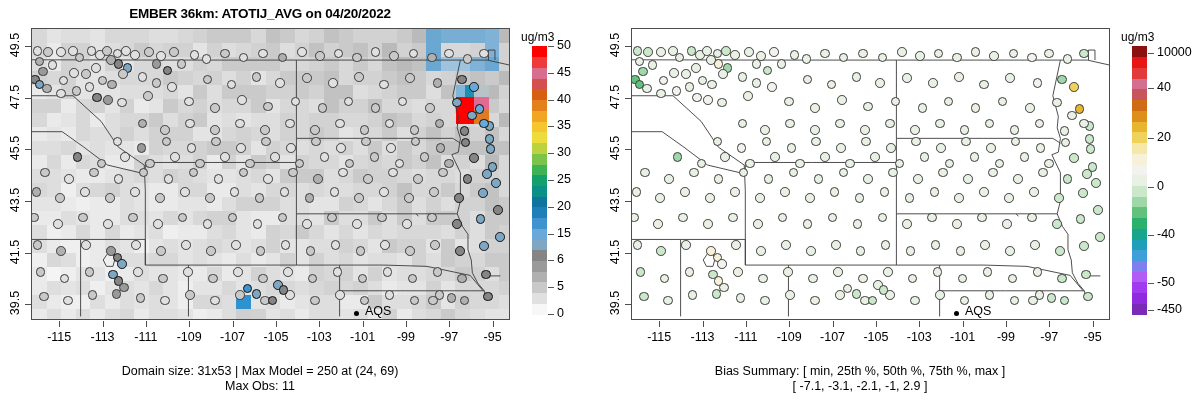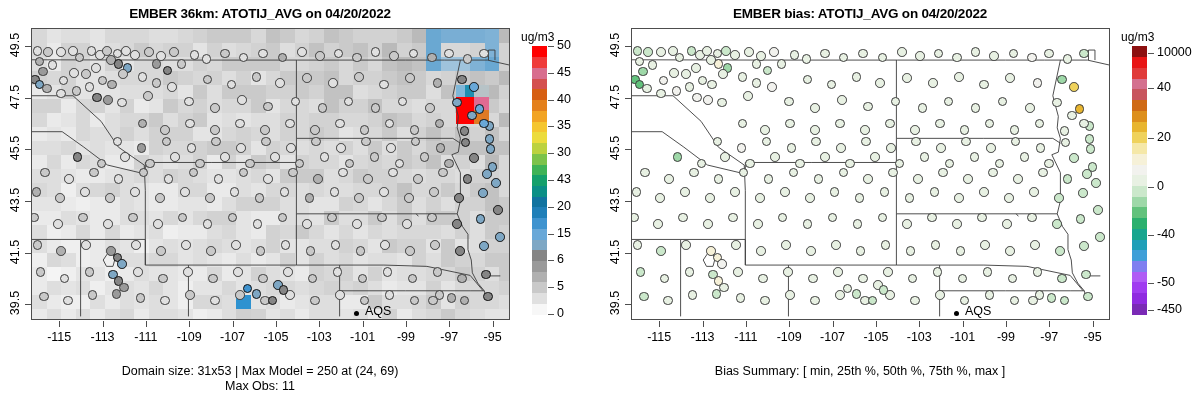--- a/index.html
+++ b/index.html
@@ -1126,39 +1126,38 @@
         <div class="cblab" style="left: 557px; top: 306px;">0</div>
         <div class="cbtick" style="left: 548px; top: 287.2px;"></div>
         <div class="cblab" style="left: 557px; top: 279.2px;">5</div>
         <div class="cbtick" style="left: 548px; top: 260.4px;"></div>
         <div class="cblab" style="left: 557px; top: 252.4px;">6</div>
         <div class="cbtick" style="left: 548px; top: 233.6px;"></div>
         <div class="cblab" style="left: 557px; top: 225.6px;">15</div>
         <div class="cbtick" style="left: 548px; top: 206.8px;"></div>
         <div class="cblab" style="left: 557px; top: 198.8px;">20</div>
         <div class="cbtick" style="left: 548px; top: 180px;"></div>
-        <div class="cblab" style="left: 557px; top: 172px;">43</div>
+        <div class="cblab" style="left: 557px; top: 172px;">25</div>
         <div class="cbtick" style="left: 548px; top: 153.2px;"></div>
         <div class="cblab" style="left: 557px; top: 145.2px;">30</div>
         <div class="cbtick" style="left: 548px; top: 126.4px;"></div>
         <div class="cblab" style="left: 557px; top: 118.4px;">35</div>
         <div class="cbtick" style="left: 548px; top: 99.6px;"></div>
         <div class="cblab" style="left: 557px; top: 91.6px;">40</div>
         <div class="cbtick" style="left: 548px; top: 72.8px;"></div>
         <div class="cblab" style="left: 557px; top: 64.8px;">45</div>
         <div class="cbtick" style="left: 548px; top: 46px;"></div>
         <div class="cblab" style="left: 557px; top: 38px;">50</div>
       </div>
 
     <div class="caption cap1">Domain size: 31x53 | Max Model = 250 at (24, 69)</div>
     <div class="caption cap2">Max Obs: 11</div>
   </div>
 
   <div class="panel right">
-    <div class="ptitle">EMBER bias: ATOTIJ_AVG on 04/20/2022</div>
 
     <div class="plotbox" id="plot-bias">
       <svg class="mapsvg" id="map-bias" viewBox="0 0 479 292" preserveAspectRatio="none">
           <polyline points="0.0,31.0 136.5,31.3 266.6,31.3 375.0,31.3 414.0,31.3 457.3,31.3 479.0,36.2" fill="none" stroke="#3a3a3a" stroke-width="0.9"></polyline>
           <polyline points="0.0,67.2 41.2,67.2 69.4,93.0 86.7,118.9 112.7,137.0 113.8,162.8 113.8,211.9 113.8,237.7" fill="none" stroke="#3a3a3a" stroke-width="0.9"></polyline>
           <polyline points="0.0,103.4 30.3,103.4 52.0,118.9 75.9,137.0 113.8,146.0" fill="none" stroke="#3a3a3a" stroke-width="0.9"></polyline>
           <polyline points="113.8,134.4 179.9,134.4 265.5,134.4" fill="none" stroke="#3a3a3a" stroke-width="0.9"></polyline>
           <polyline points="265.5,134.4 265.5,186.1 265.5,237.7" fill="none" stroke="#3a3a3a" stroke-width="0.9"></polyline>
           <polyline points="265.5,186.1 353.3,186.1 427.0,186.1" fill="none" stroke="#3a3a3a" stroke-width="0.9"></polyline>
           <polyline points="265.5,237.7 308.9,237.7 353.3,237.7 396.6,239.0 440.0,248.1 453.0,263.6" fill="none" stroke="#3a3a3a" stroke-width="0.9"></polyline>
@@ -1527,15 +1526,16 @@
         <div class="cblab" style="left: 557px; top: 178.7px;">0</div>
         <div class="cbtick" style="left: 548px; top: 138.46px;"></div>
         <div class="cblab" style="left: 557px; top: 130.46px;">20</div>
         <div class="cbtick" style="left: 548px; top: 87.54px;"></div>
         <div class="cblab" style="left: 557px; top: 79.54px;">40</div>
         <div class="cbtick" style="left: 548px; top: 52.7px;"></div>
         <div class="cblab" style="left: 557px; top: 44.7px;">10000</div>
       </div>
 
     <div class="caption cap1">Bias Summary: [ min, 25th %, 50th %, 75th %, max ]</div>
+    <div class="caption cap2">[ -7.1,   -3.1,   -2.1,   -1,   2.9 ]</div>
   </div>
 
 </div>
 
 </body></html>

